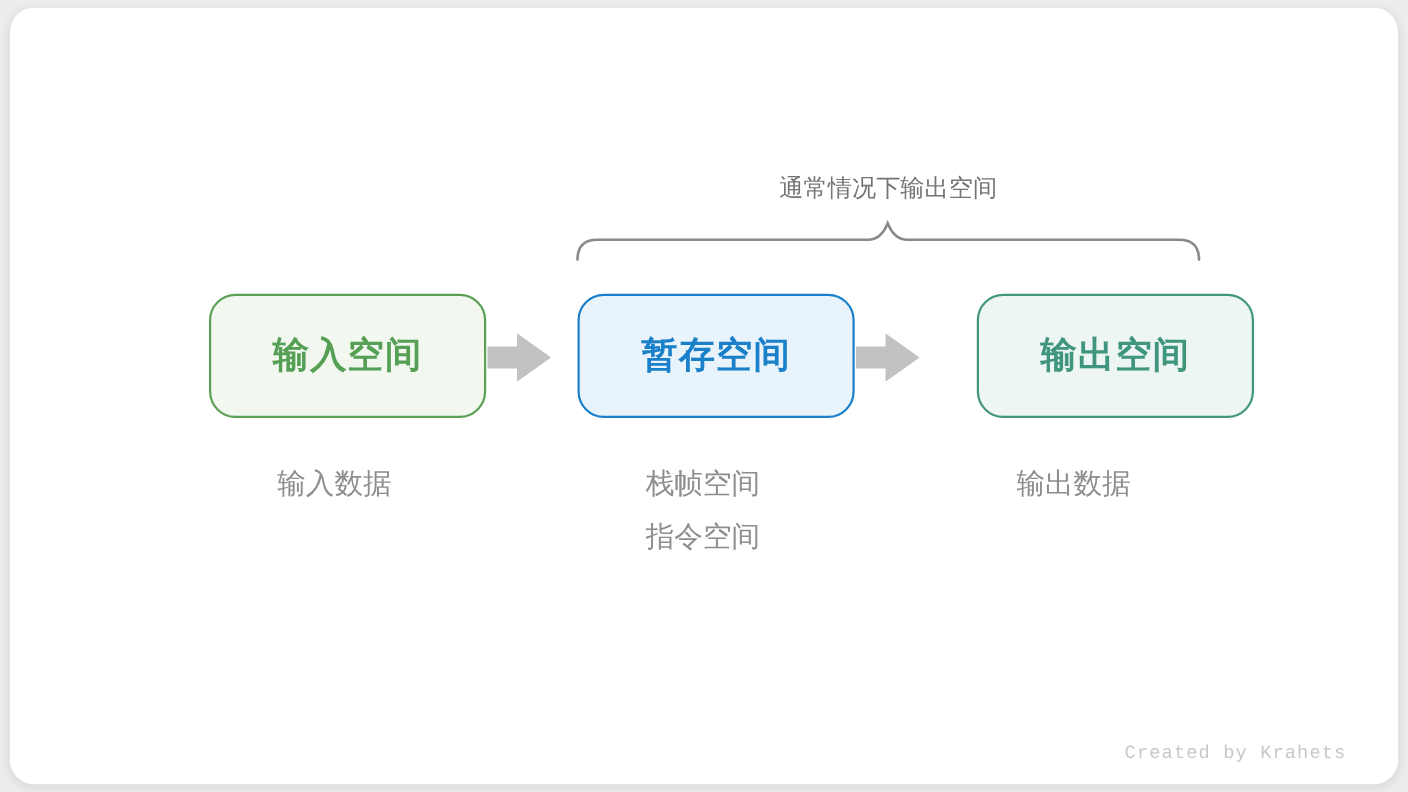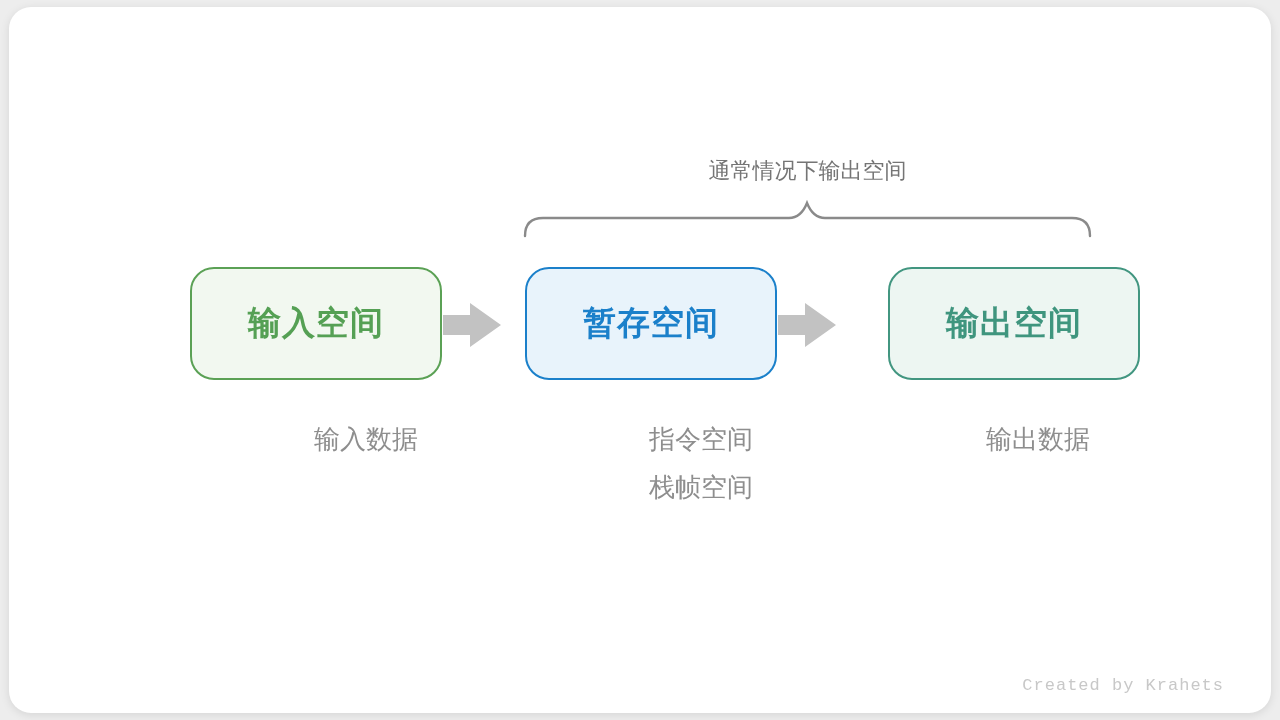--- a/index.html
+++ b/index.html
@@ -39,21 +39,21 @@
     display:flex; align-items:center; justify-content:center;
     font-size:33px; font-weight:bold; letter-spacing:1px;
   }
   .box.green{ left:190px; border-color:var(--green-border); background:var(--green-bg); color:var(--green-text); }
   .box.blue { left:525px; border-color:var(--blue-border);  background:var(--blue-bg);  color:var(--blue-text); }
   .box.teal { left:888px; border-color:var(--teal-border);  background:var(--teal-bg);  color:var(--teal-text); }
   .arrow{ position:absolute; top:303px; }
   .arrow.a1{ left:443px; } .arrow.a2{ left:778px; }
   .notes{
     position:absolute; top:415px; width:228px;
-    text-align:right; color:var(--note-text); font-size:26px; line-height:48px;
+    text-align:center; color:var(--note-text); font-size:26px; line-height:48px;
   }
   .notes.c1{ left:190px; } .notes.c2{ left:525px; } .notes.c3{ left:862px; }
   .credit{
     position:absolute; right:56px; top:676px;
     font-family:Liberation Mono, monospace;
     font-size:17px; color:var(--credit-text); letter-spacing:1px;
   }
 </style>
 </head>
 <body>
@@ -87,21 +87,21 @@
 
 <div class="box teal">
   <span>输出空间</span>
 </div>
 
 <div class="notes c1">
   <div>输入数据</div>
 </div>
 
 <div class="notes c2">
+  <div>栈帧空间</div>
   <div>指令空间</div>
-  <div>栈帧空间</div>
 </div>
 
 <div class="notes c3">
   <div>输出数据</div>
 </div>
 
 <div class="credit">Created by Krahets</div>
 
 </body></html>

